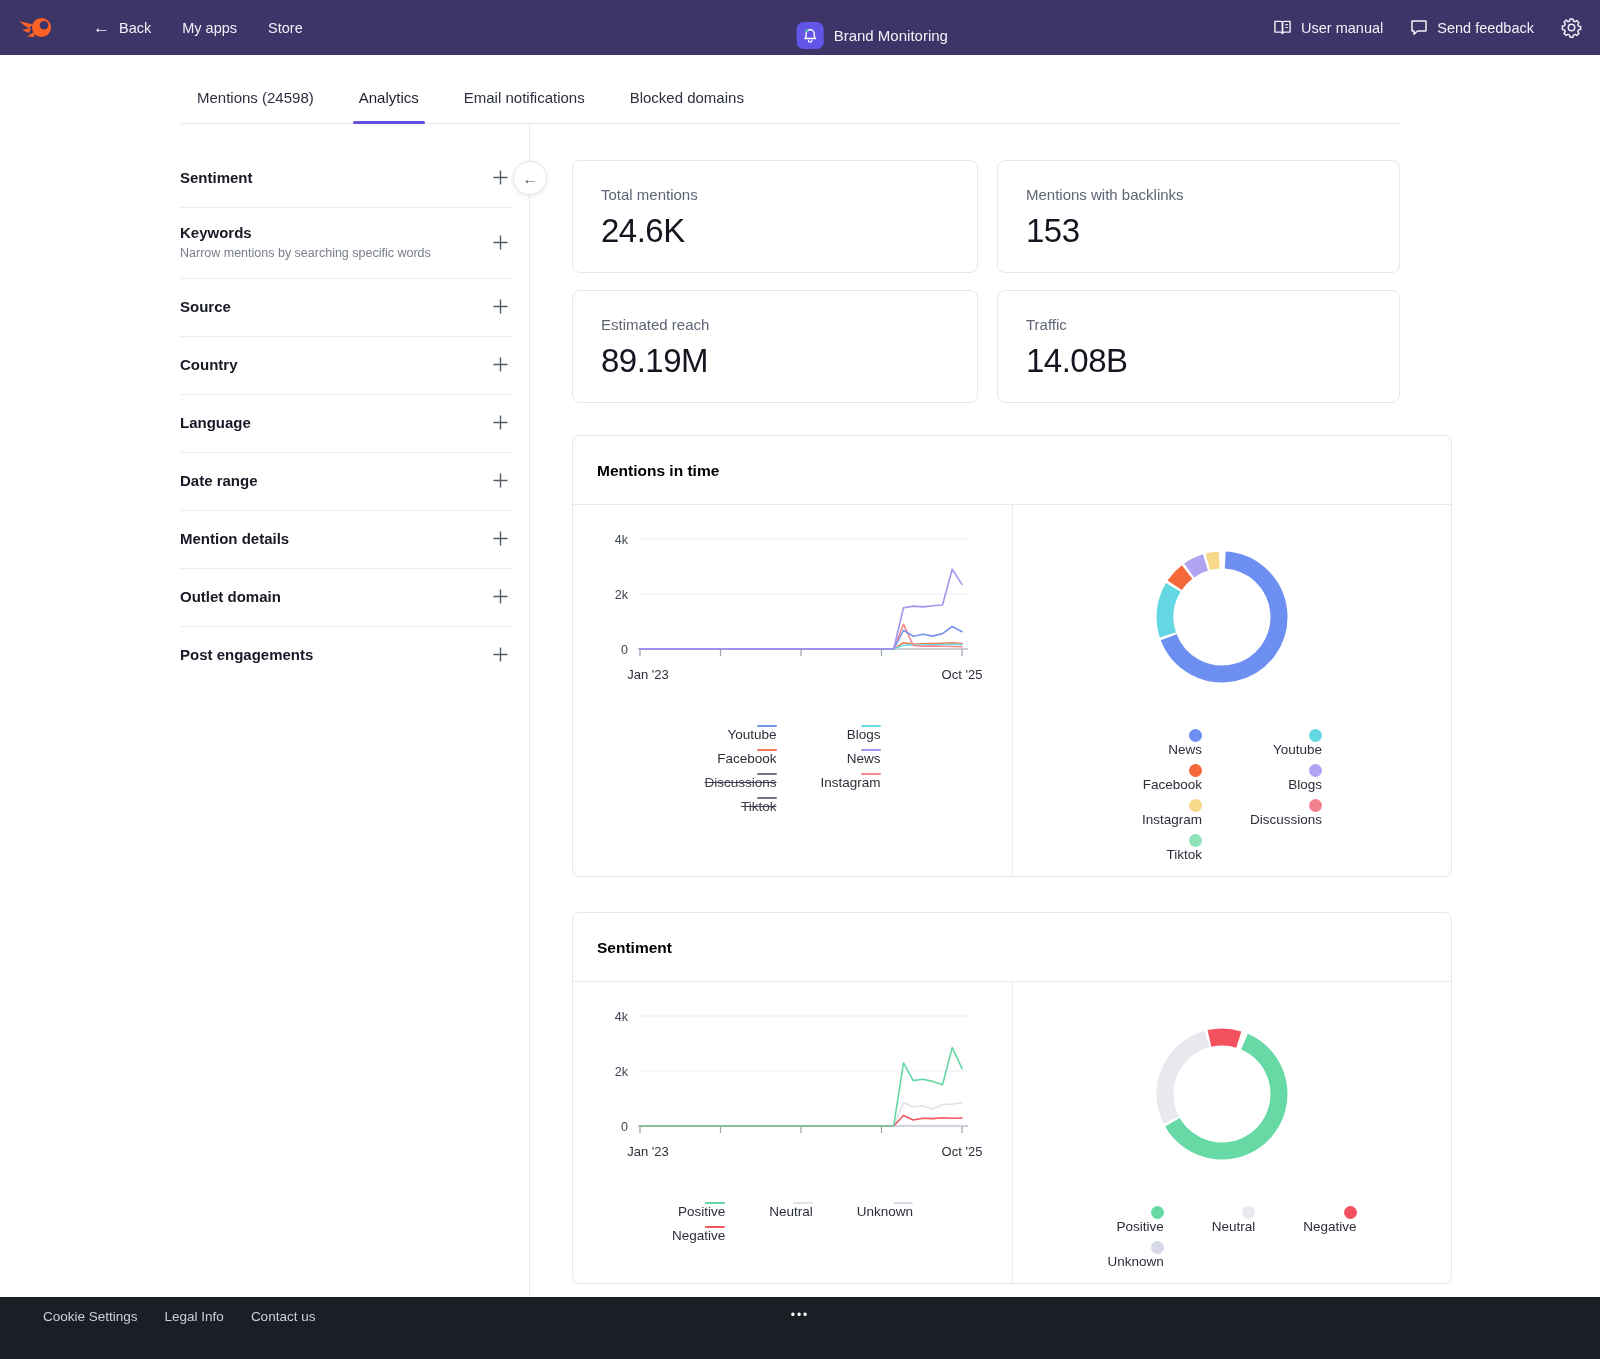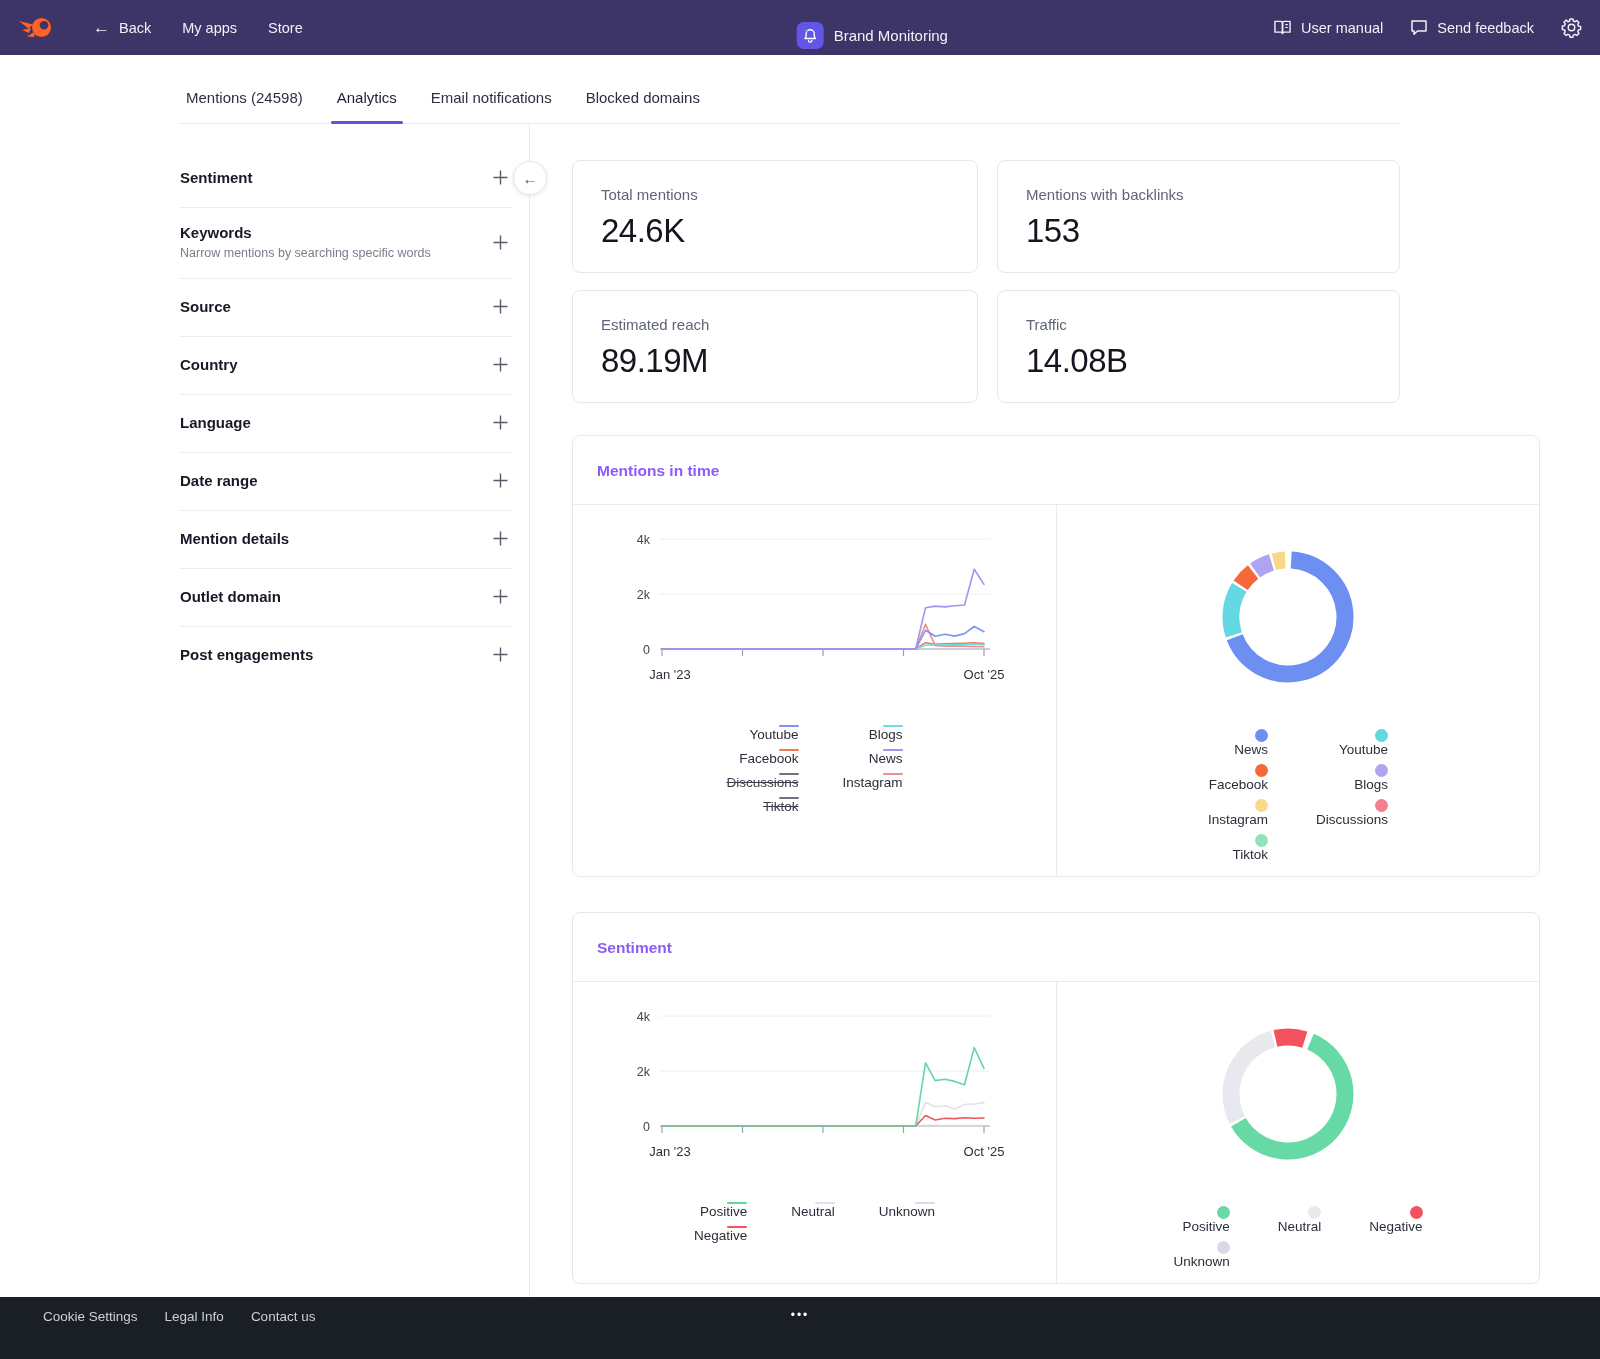--- a/index.html
+++ b/index.html
@@ -33,21 +33,21 @@
   .nav-icon-item { display:flex; align-items:center; gap:9px; }
   .nav-svg { display:block; }
 
   
   .tabbar {
     position:absolute; top:75px; left:180px; width:1220px; height:49px;
     display:flex; gap:22px; border-bottom:1px solid #e8eaf0;
   }
   .tab {
     position:relative; font-size:15px; color:#2c3040; padding:14px 6px;
-    cursor:pointer; white-space:nowrap;
+    cursor:pointer; white-space:nowrap;margin-left:11px;
   }
   .tab.active { color:#1d2030; }
   .tab.active::after {
     content:""; position:absolute; left:0; right:0; bottom:-1px; height:3px;
     background:#6152e0; border-radius:2px;
   }
 
   
   .sidebar { position:absolute; left:180px; top:150px; width:332px; }
   .filter-row {
@@ -68,33 +68,33 @@
   }
   .collapse-btn {
     position:absolute; left:513px; top:161px; width:34px; height:34px;
     border-radius:50%; background:#fff; border:1px solid #e6e8ef;
     box-shadow:0 1px 4px rgba(30,34,60,.10);
     display:flex; align-items:center; justify-content:center;
     font-size:15px; color:#4d5260; cursor:pointer;
   }
 
   
-  .main { position:absolute; left:572px; top:160px; width:968px; }
+  .main { position:absolute; left:572px; top:160px; width:880px; }
   .stats-grid { display:grid; grid-template-columns:406px 403px; gap:17px 19px; }
   .stat-card {
     height:113px; border:1px solid #e5e7ee; border-radius:8px;
     padding:25px 28px; background:#fff;
   }
   .stat-label { font-size:15px; color:#5f6576; }
   .stat-value { font-size:33px; color:#14161f; margin-top:9px; letter-spacing:-.5px; }
 
   .chart-card { border:1px solid #e5e7ee; border-radius:8px; background:#fff; margin-top:32px; }
   .chart-card + .chart-card { margin-top:35px; }
   .chart-card-header {
-    padding:26px 24px 24px; font-size:15.5px; font-weight:700; color:#8b5cf6;
+    padding:26px 24px 24px; font-size:15.5px; font-weight:700; color:#000000;
     border-bottom:1px solid #e8eaf0;
   }
   .chart-card-body { display:flex; }
   .chart-half {
     width:50%; padding:16px 0 14px;
     display:flex; flex-direction:column; align-items:center;
   }
   .chart-half.right { border-left:1px solid #e8eaf0; }
 
   .legend { display:grid; justify-content:center; column-gap:44px; row-gap:7px; }

